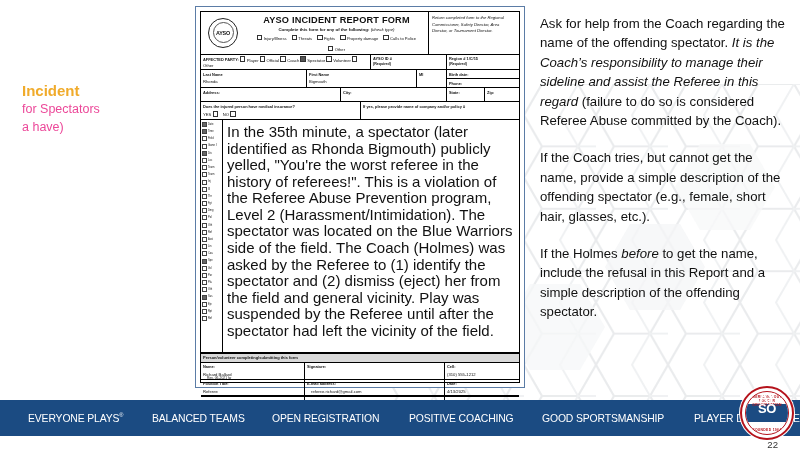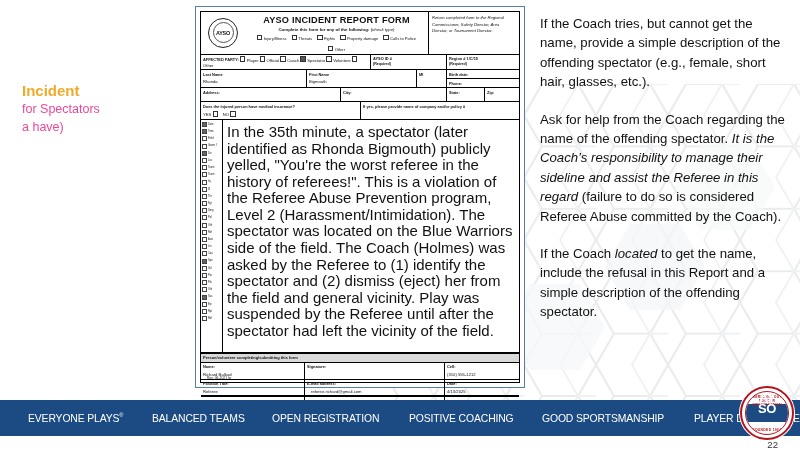--- a/index.html
+++ b/index.html
@@ -347,23 +347,23 @@
             <span class="lbl">Date:</span>
           </div>
       </div>
 
       <div class="footnote"><u>AYSO Staff ONLY:</u><span>  Email completed form to riskmanagement@ayso.org. Questions? Email or call 800-872-2976.</span></div>
       <div class="revno">Rev. 06-2021 lw</div>
     </div>
   </div>
 
   <div class="body-col">
+    <p><span>Ask for help from the Coach regarding the name of the offending spectator.  </span><em>It is the Coach’s responsibility to manage their sideline and assist the Referee in this regard</em><span> (failure to do so is considered Referee Abuse committed by the Coach).</span></p>
     <p>If the Coach tries, but cannot get the name, provide a simple description of the offending spectator (e.g., female, short hair, glasses, etc.).</p>
-    <p><span>Ask for help from the Coach regarding the name of the offending spectator.  </span><em>It is the Coach’s responsibility to manage their sideline and assist the Referee in this regard</em><span> (failure to do so is considered Referee Abuse committed by the Coach).</span></p>
-    <p><span>If the Coach </span><em>located</em><span> to get the name, include the refusal in this Report and a simple description of the offending spectator.</span></p>
+    <p><span>If the Holmes </span><em>before</em><span> to get the name, include the refusal in this Report and a simple description of the offending spectator.</span></p>
   </div>
 
   <div class="footer">
     <div class="footer-inner">
       <div class="footer-item"><span>EVERYONE PLAYS</span><sup>®</sup></div>
       <div class="footer-item">BALANCED TEAMS</div>
       <div class="footer-item">OPEN REGISTRATION</div>
       <div class="footer-item">POSITIVE COACHING</div>
       <div class="footer-item">GOOD SPORTSMANSHIP</div>
       <div class="footer-item">PLAYER DEVELOPMENT</div>

